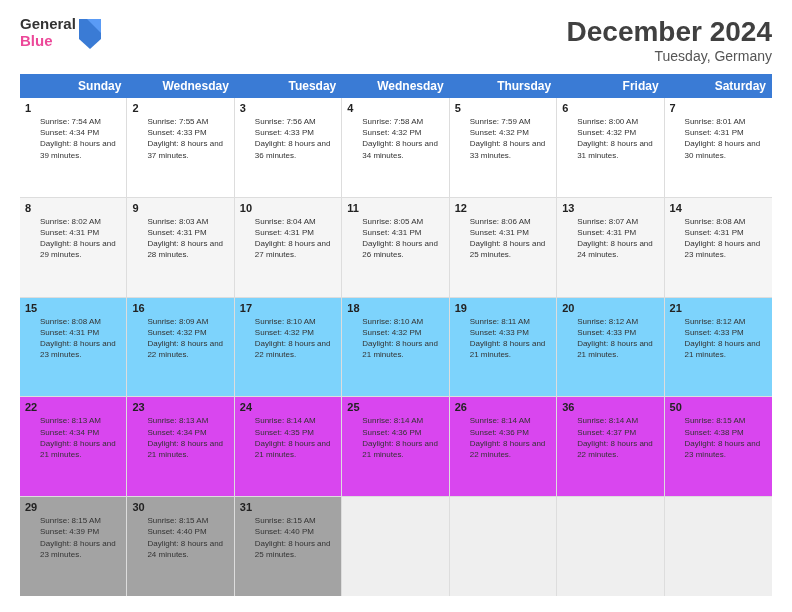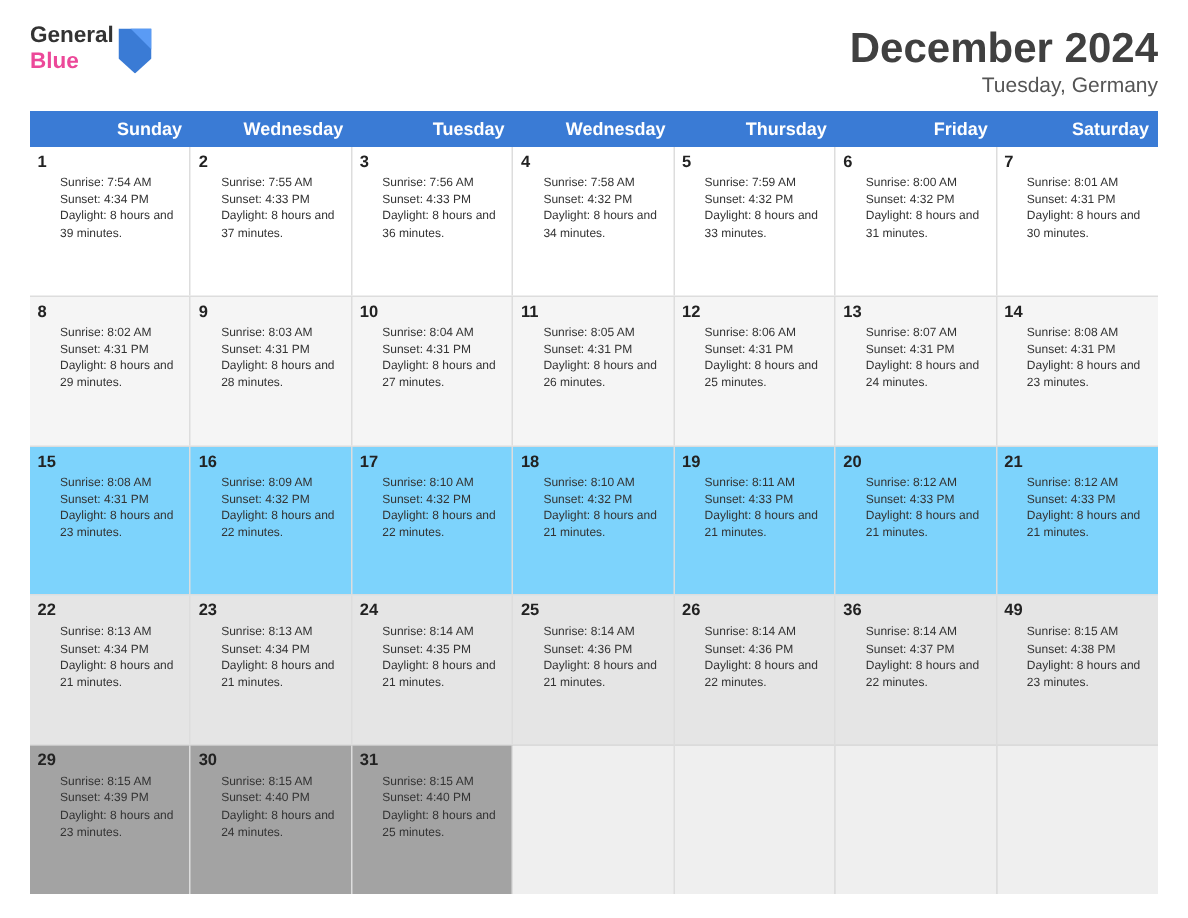--- a/index.html
+++ b/index.html
@@ -246,21 +246,21 @@
           </div>
           <div class="cal-cell">
             <span class="day-num">20</span>
             <div class="cell-text">Sunrise: 8:12 AM<br>Sunset: 4:33 PM<br>Daylight: 8 hours and 21 minutes.</div>
           </div>
           <div class="cal-cell">
             <span class="day-num">21</span>
             <div class="cell-text">Sunrise: 8:12 AM<br>Sunset: 4:33 PM<br>Daylight: 8 hours and 21 minutes.</div>
           </div>
         </div>
-        <div class="cal-row" style="background: #e5e5e5;">
+        <div class="cal-row" style="background: #d946ef;">
           <div class="cal-cell">
             <span class="day-num">22</span>
             <div class="cell-text">Sunrise: 8:13 AM<br>Sunset: 4:34 PM<br>Daylight: 8 hours and 21 minutes.</div>
           </div>
           <div class="cal-cell">
             <span class="day-num">23</span>
             <div class="cell-text">Sunrise: 8:13 AM<br>Sunset: 4:34 PM<br>Daylight: 8 hours and 21 minutes.</div>
           </div>
           <div class="cal-cell">
             <span class="day-num">24</span>
@@ -272,21 +272,21 @@
           </div>
           <div class="cal-cell">
             <span class="day-num">26</span>
             <div class="cell-text">Sunrise: 8:14 AM<br>Sunset: 4:36 PM<br>Daylight: 8 hours and 22 minutes.</div>
           </div>
           <div class="cal-cell">
             <span class="day-num">36</span>
             <div class="cell-text">Sunrise: 8:14 AM<br>Sunset: 4:37 PM<br>Daylight: 8 hours and 22 minutes.</div>
           </div>
           <div class="cal-cell">
-            <span class="day-num">49</span>
+            <span class="day-num">50</span>
             <div class="cell-text">Sunrise: 8:15 AM<br>Sunset: 4:38 PM<br>Daylight: 8 hours and 23 minutes.</div>
           </div>
         </div>
         <div class="cal-row" style="background: #a3a3a3;">
           <div class="cal-cell">
             <span class="day-num">29</span>
             <div class="cell-text">Sunrise: 8:15 AM<br>Sunset: 4:39 PM<br>Daylight: 8 hours and 23 minutes.</div>
           </div>
           <div class="cal-cell">
             <span class="day-num">30</span>

